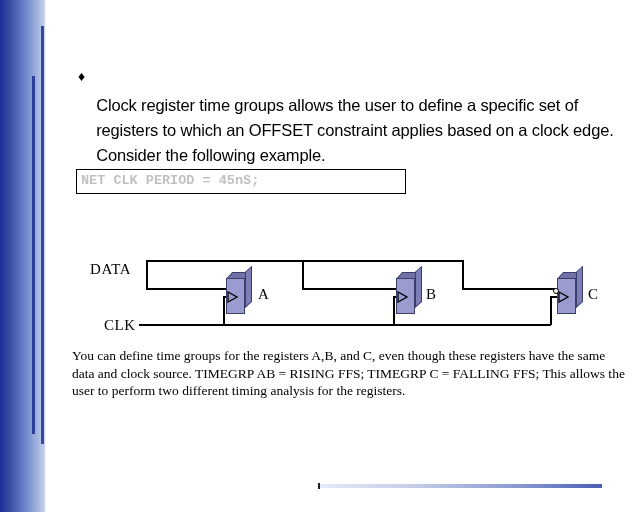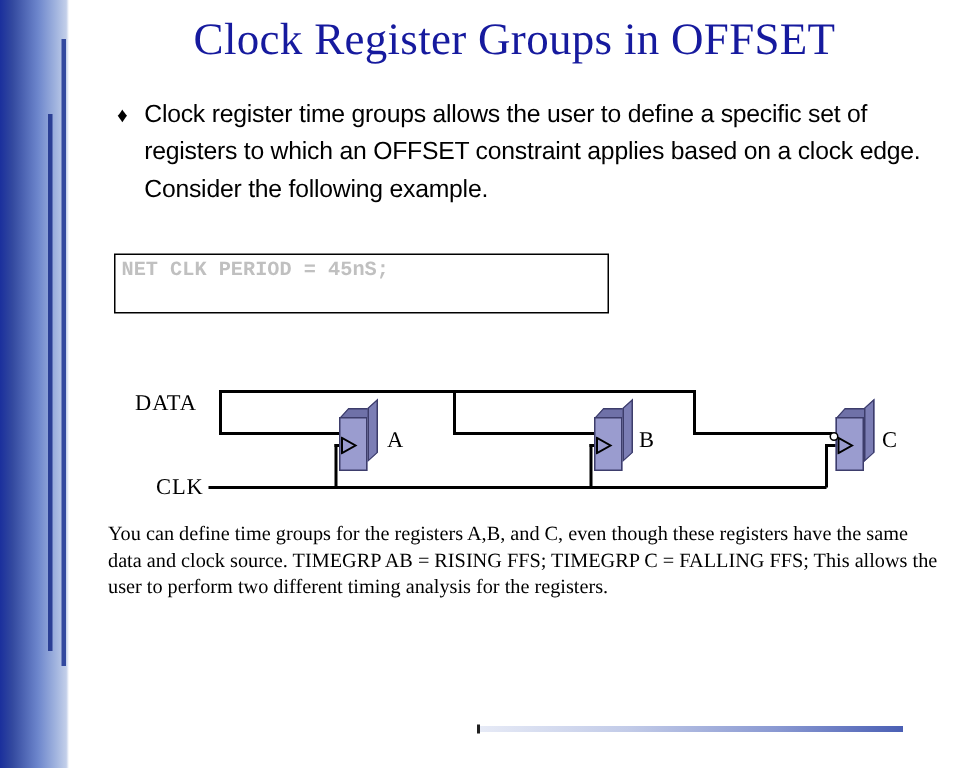--- a/index.html
+++ b/index.html
@@ -63,30 +63,31 @@
     line-height: 25px;
     margin-right: 11px;
     flex: 0 0 auto;
   }
   #bullet-text {
     font-size: 16.5px;
     color: #000000;
     line-height: 25px;
     font-family: "Liberation Sans", sans-serif;
     letter-spacing: -0.15px;
+    margin-top: 29px;
   }
 
   
   #code-box {
     position: absolute;
     left: 76px; top: 169px;
     width: 330px;
     border: 1.5px solid #000000;
     background: #ffffff;
-    padding: 2px 5px 18px 4px;
+    padding: 2px 5px 3px 4px;
     box-sizing: border-box;
   }
   .code-line {
     font-family: "Liberation Mono", "DejaVu Sans Mono", monospace;
     font-size: 13.5px;
     font-weight: bold;
     line-height: 18px;
     white-space: pre;
     color: #000000;
   }
@@ -201,21 +202,20 @@
 </style>
 </head>
 <body>
 
 <div id="slide">
 
   <div id="sidebar"></div>
   <div class="vline dark" id="vline-a"></div>
   <div class="vline" id="vline-b"></div>
 
-  <div id="title">Clock Register Groups in OFFSET</div>
 
   <div id="bullet-row">
     <span id="bullet-mark">♦</span>
     <span id="bullet-text">Clock register time groups allows the user to define a specific set of registers to which an OFFSET constraint applies based on a clock edge. Consider the following example.</span>
   </div>
 
   <div id="code-box">
     <div class="code-line muted">NET CLK PERIOD = 45nS;</div>
   </div>
 

